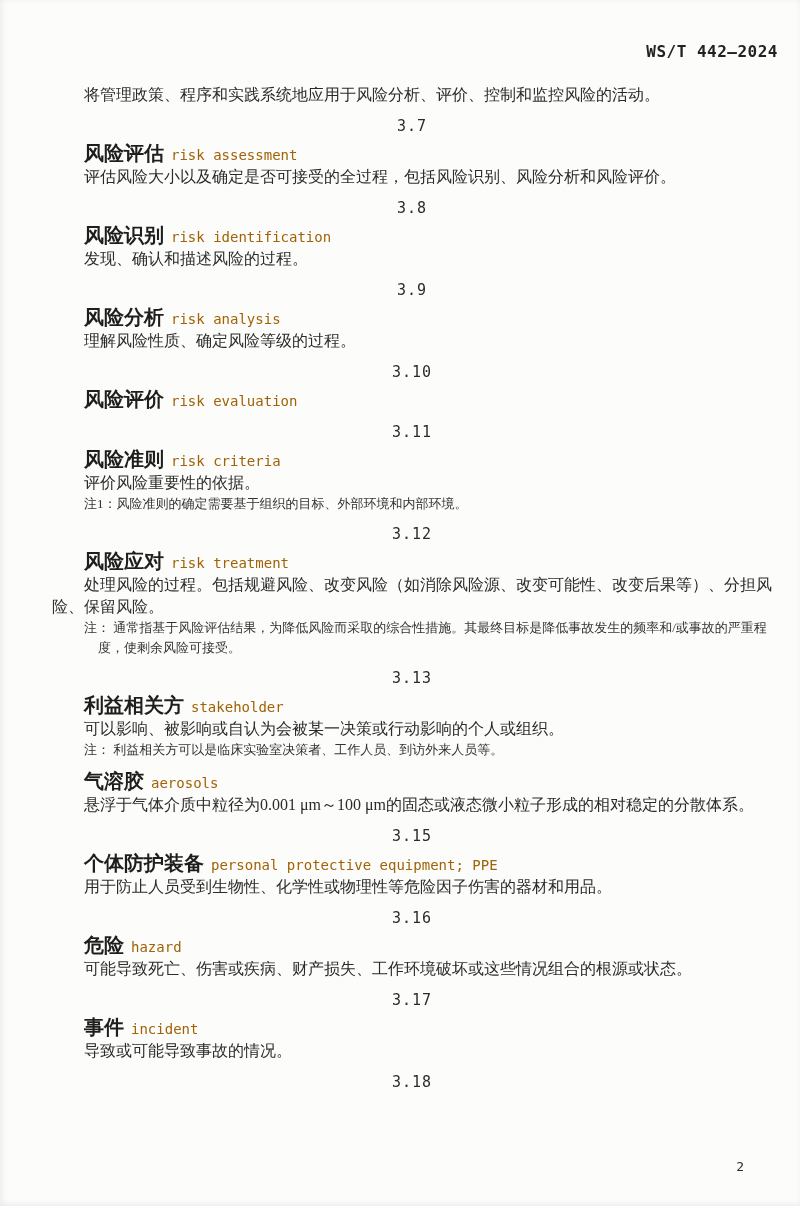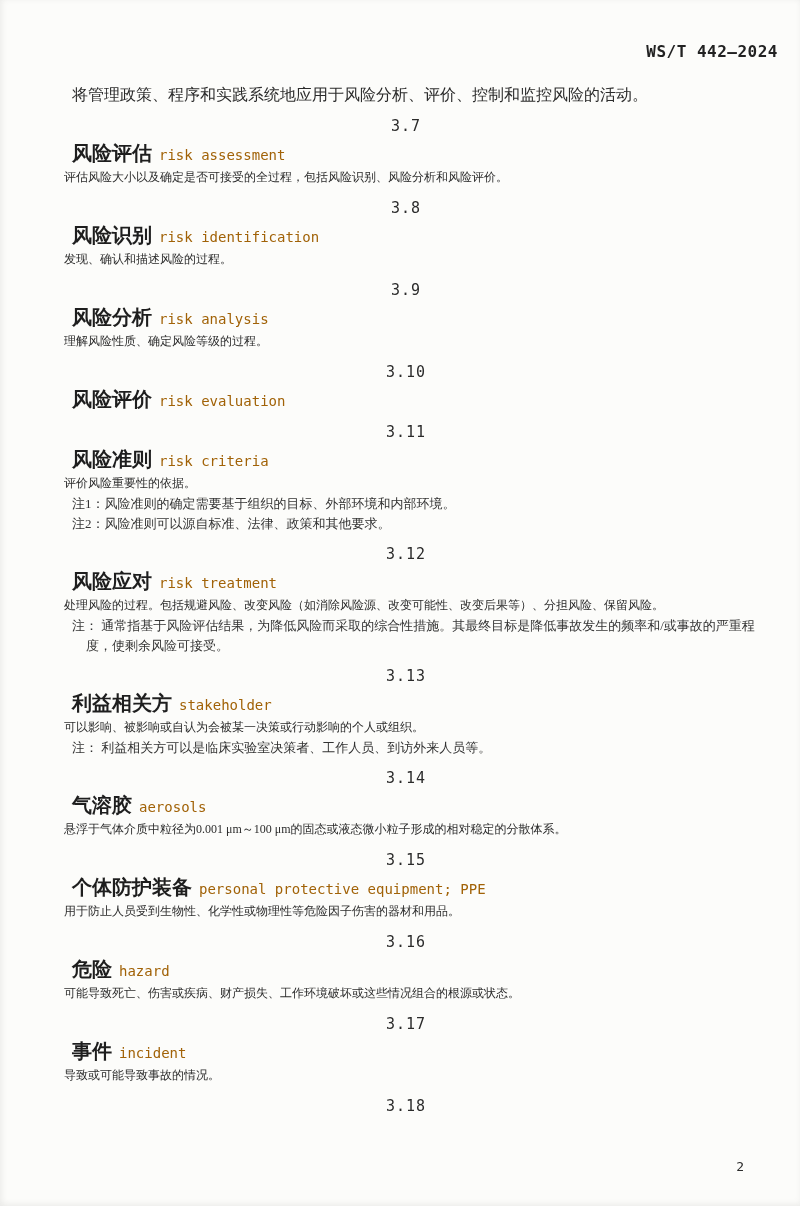--- a/index.html
+++ b/index.html
@@ -24,21 +24,21 @@
     height: 20px;
   }
   .doc-code {
     font-family: "DejaVu Sans Mono", monospace;
     font-size: 16px;
     font-weight: bold;
     color: #222;
     letter-spacing: 0.5px;
   }
   .content {
-    padding: 0 28px 0 40px;
+    padding: 0 28px 0 52px;
   }
   .intro {
     margin: 22px 0 0 0;
     font-size: 16px;
     line-height: 22px;
     text-indent: 2em;
   }
   .term-section {
     margin-top: 10px;
   }
@@ -62,21 +62,21 @@
   }
   .term-en {
     font-family: "DejaVu Sans Mono", monospace;
     font-size: 14px;
     font-weight: normal;
     color: #a16207;
     margin-left: 3px;
   }
   .definition {
     margin: 0;
-    font-size: 12px;
+    font-size: 16px;
     line-height: 22px;
     text-indent: 2em;
   }
   .notes { margin: 0; }
   .note {
     margin: 0 0 0 32px;
     font-size: 13px;
     line-height: 20px;
     color: #333;
     padding-left: 14px;
@@ -142,21 +142,20 @@
 
   <section class="term-section">
     <div class="sec-number">3.11</div>
     <div class="term-line">
       <span class="term-zh">风险准则</span>
       <span class="term-en">risk criteria</span>
     </div>
     <p class="definition">评价风险重要性的依据。</p>
     <div class="notes">
             <p class="note">注1：风险准则的确定需要基于组织的目标、外部环境和内部环境。</p>
-            <p class="note">注2：风险准则可以源自标准、法律、政策和其他要求。</p>
           </div>
   </section>
 
   <section class="term-section">
     <div class="sec-number">3.12</div>
     <div class="term-line">
       <span class="term-zh">风险应对</span>
       <span class="term-en">risk treatment</span>
     </div>
     <p class="definition">处理风险的过程。包括规避风险、改变风险（如消除风险源、改变可能性、改变后果等）、分担风险、保留风险。</p>
@@ -171,21 +170,20 @@
       <span class="term-zh">利益相关方</span>
       <span class="term-en">stakeholder</span>
     </div>
     <p class="definition">可以影响、被影响或自认为会被某一决策或行动影响的个人或组织。</p>
     <div class="notes">
             <p class="note">注： 利益相关方可以是临床实验室决策者、工作人员、到访外来人员等。</p>
           </div>
   </section>
 
   <section class="term-section">
-    <div class="sec-number">3.14</div>
     <div class="term-line">
       <span class="term-zh">气溶胶</span>
       <span class="term-en">aerosols</span>
     </div>
     <p class="definition">悬浮于气体介质中粒径为0.001 μm～100 μm的固态或液态微小粒子形成的相对稳定的分散体系。</p>
 
   </section>
 
   <section class="term-section">
     <div class="sec-number">3.15</div>

